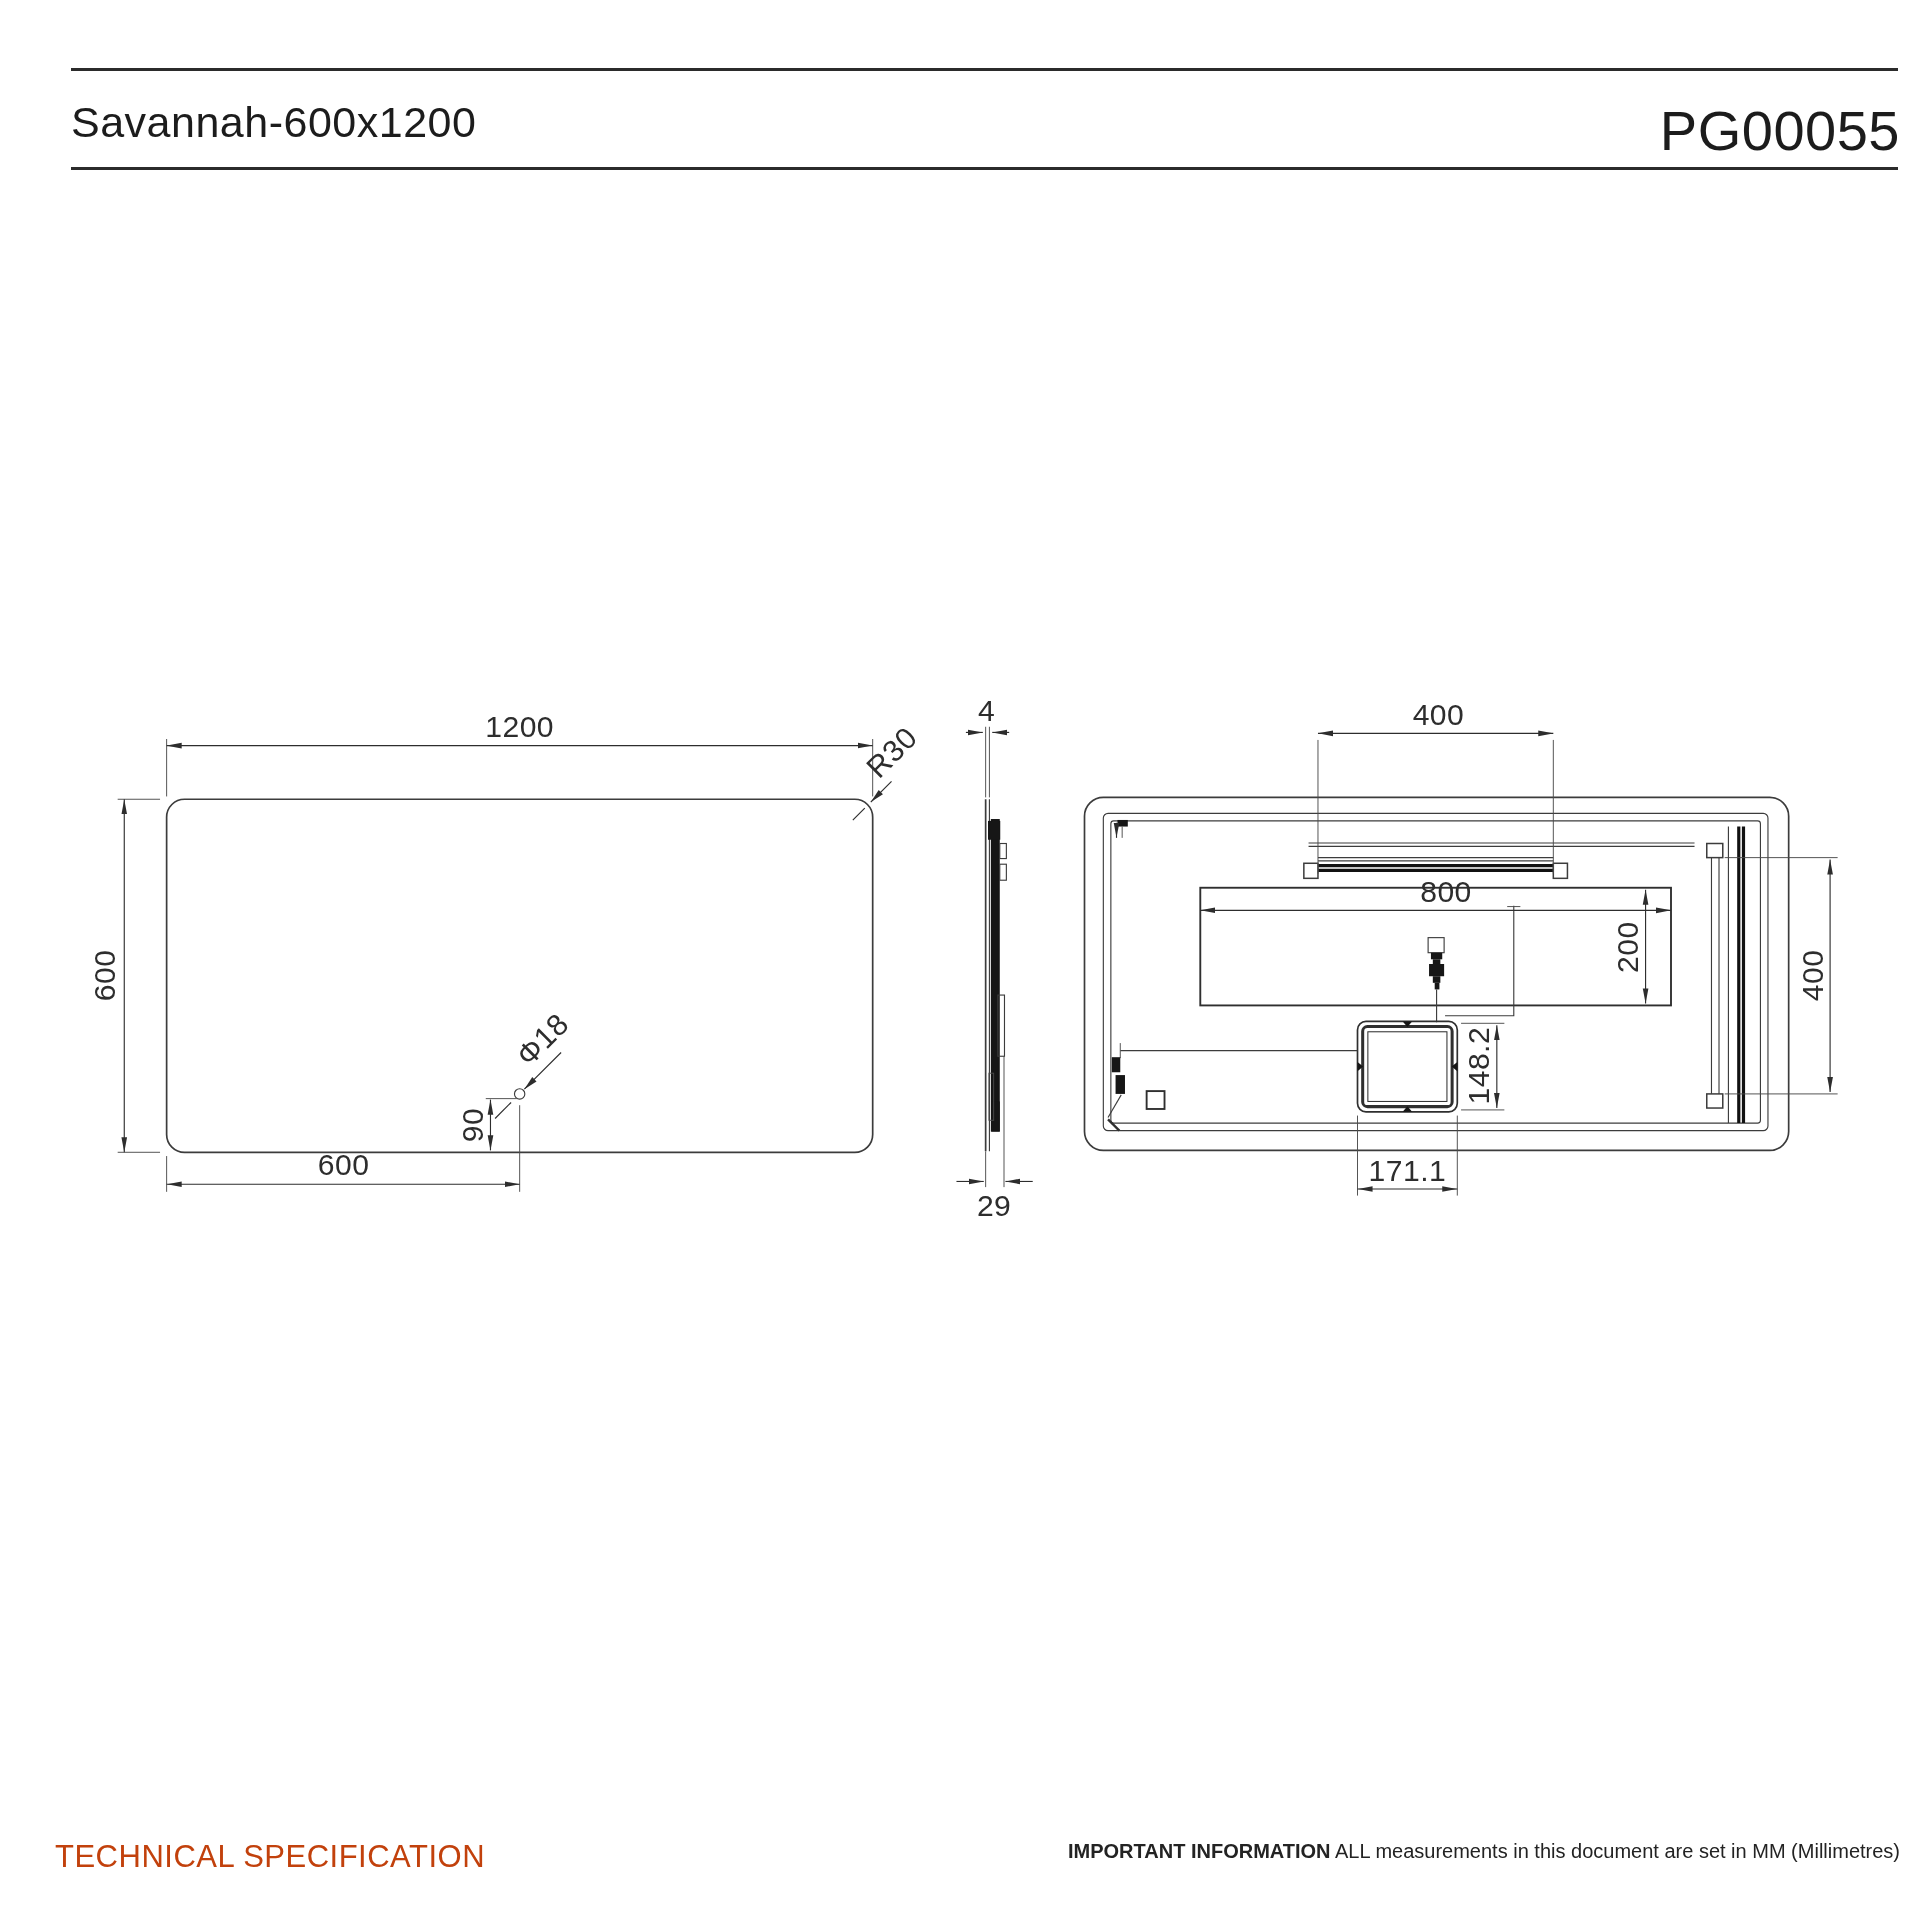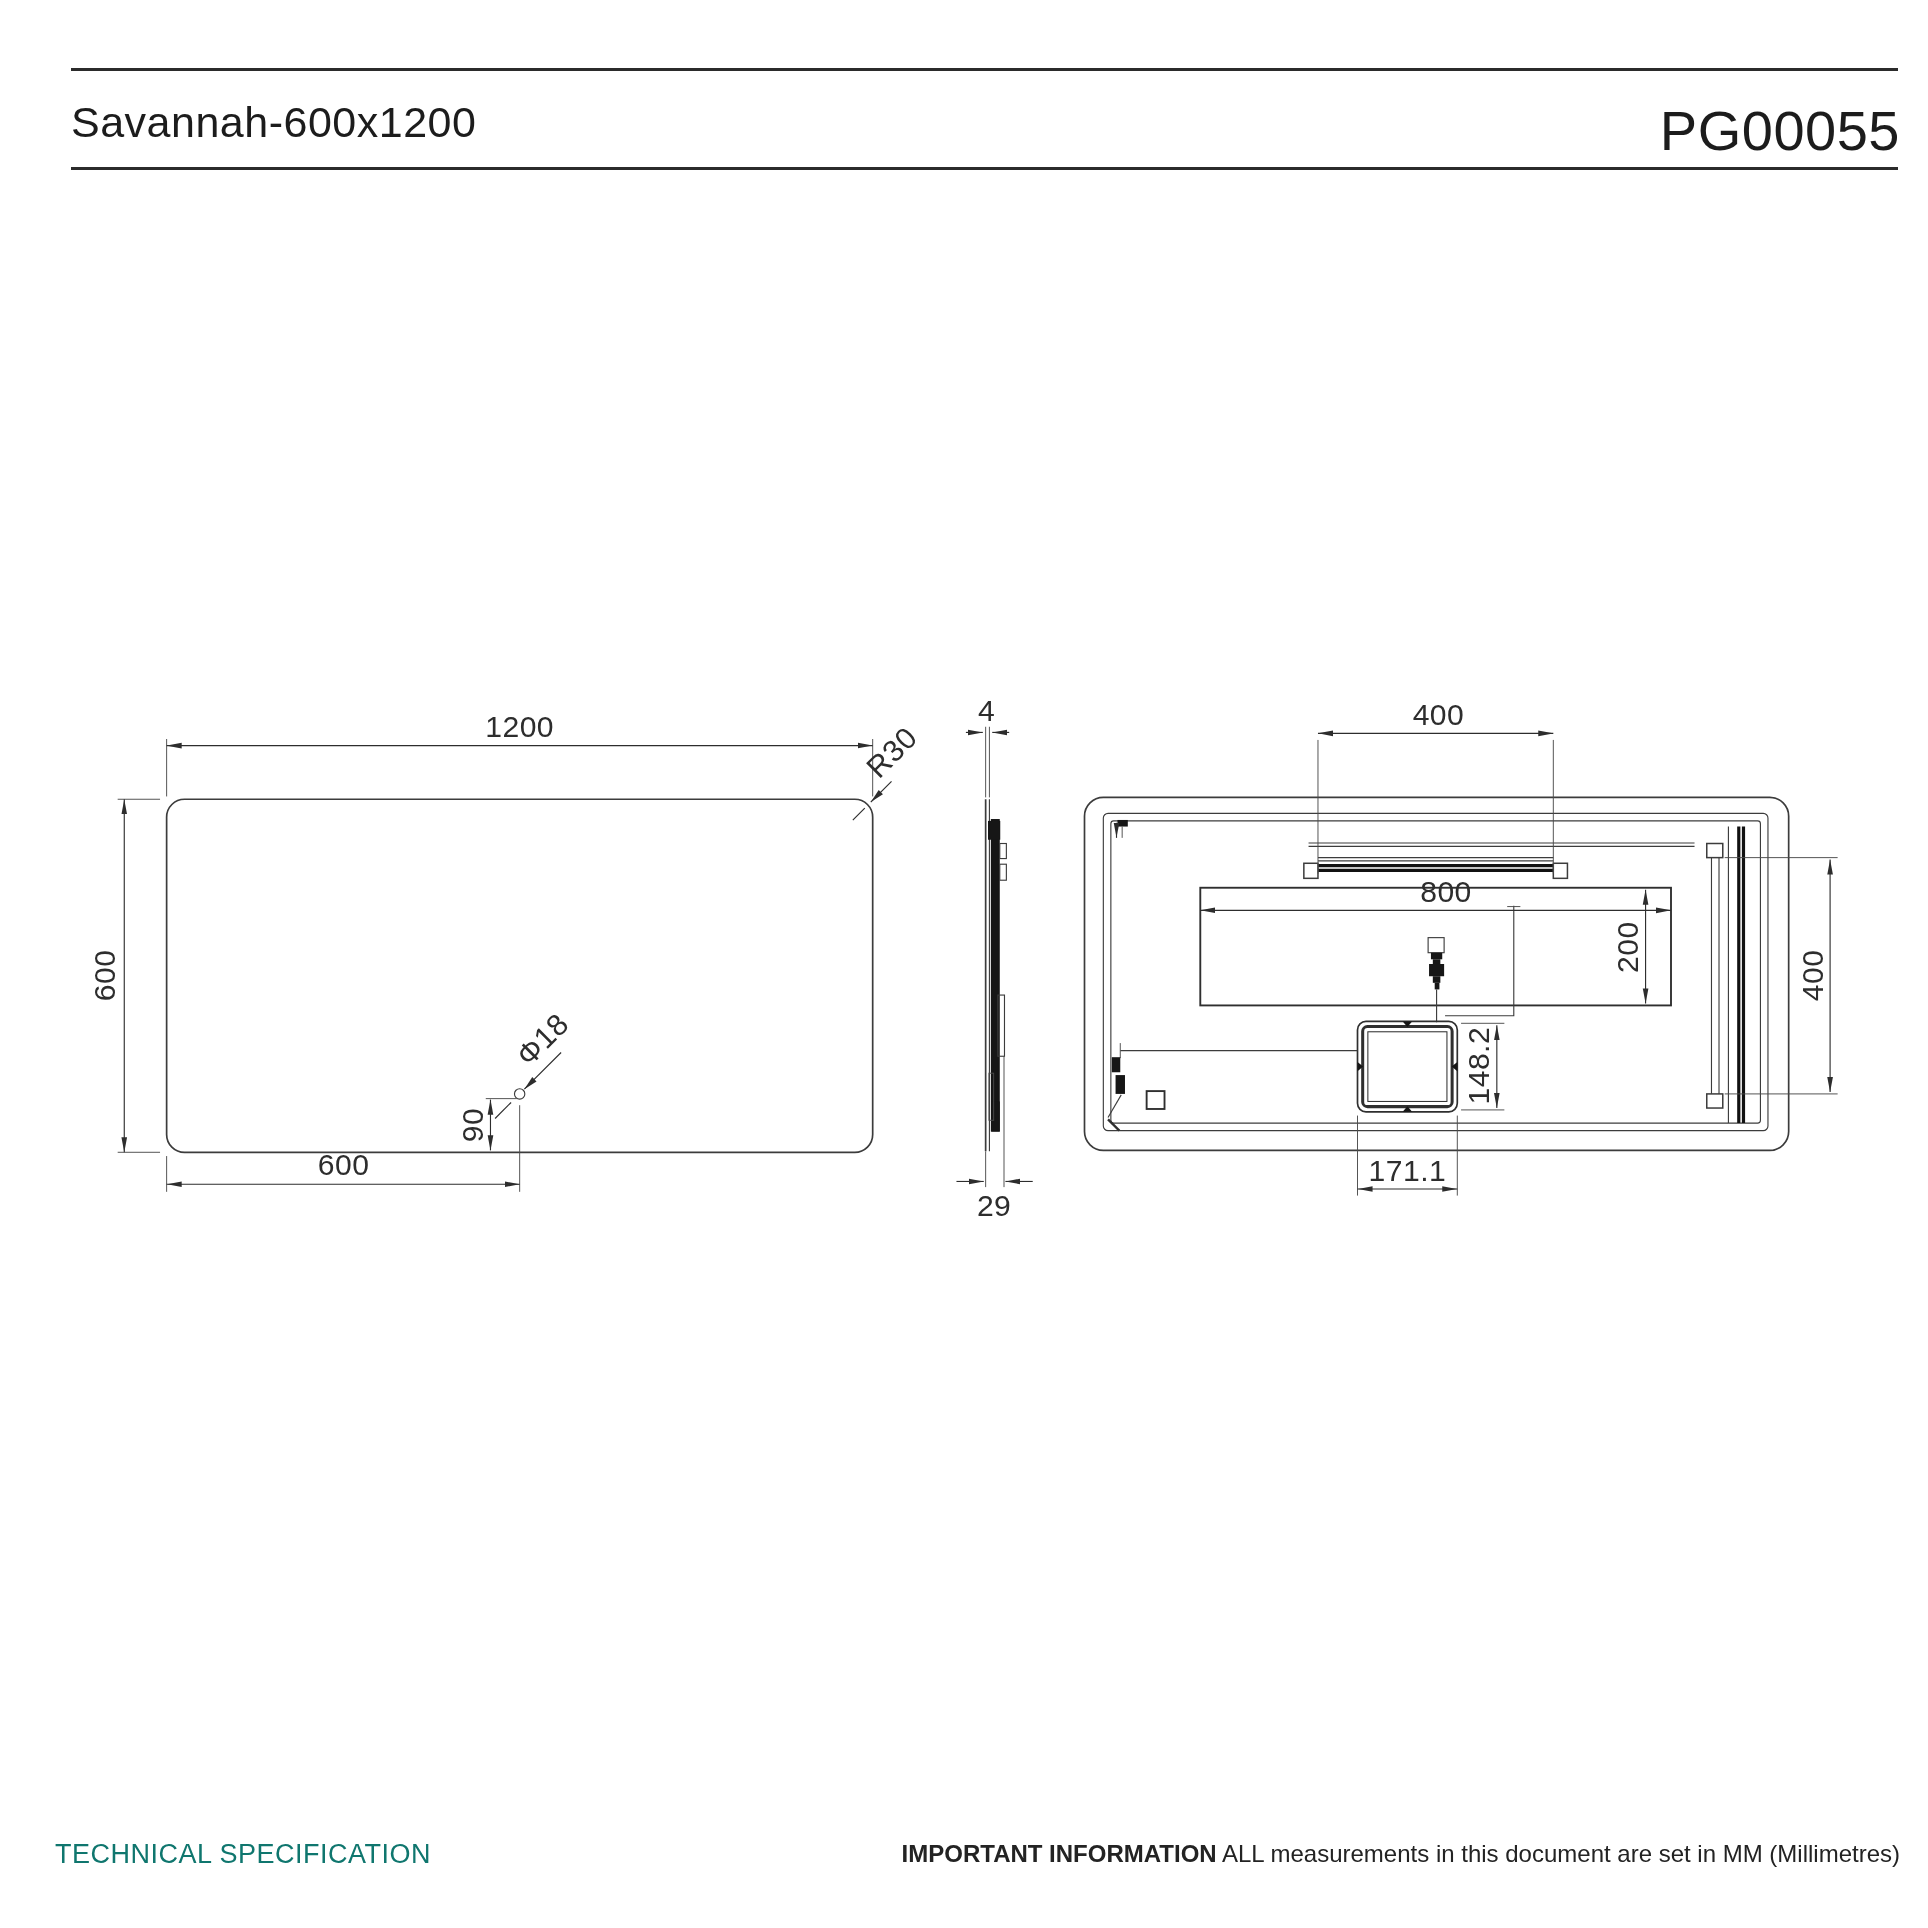--- a/index.html
+++ b/index.html
@@ -20,26 +20,26 @@
     font-size:43px;font-weight:500;letter-spacing:0.5px;color:#1c1c1c;
     white-space:nowrap;
   }
   .code{
     position:absolute;right:28px;top:98px;
     font-size:56px;font-weight:500;letter-spacing:0.5px;color:#1c1c1c;
     white-space:nowrap;text-align:right;
   }
   .footer-left{
     position:absolute;left:55px;top:1839px;
-    font-size:27px;font-weight:400;letter-spacing:0.5px;color:#0f766e;
+    font-size:31px;font-weight:400;letter-spacing:0.5px;color:#c2410c;
     white-space:nowrap;
   }
   .footer-right{
     position:absolute;right:28px;top:1840px;
-    font-size:24px;font-weight:400;color:#232323;
+    font-size:20px;font-weight:400;color:#232323;
     white-space:nowrap;text-align:right;
   }
   .footer-right .b{font-weight:700;}
   svg.drawing{position:absolute;left:0;top:0;}
   
   .ol{stroke:#3c3c3c;stroke-width:1.8;fill:none;}           
   .ol2{stroke:#3c3c3c;stroke-width:1.2;fill:none;}          
   .dl{stroke:#2d2d2d;stroke-width:1.2;fill:none;}           
   .xl{stroke:#4a4a4a;stroke-width:1px;fill:none;}           
   .blk{fill:#161616;stroke:none;}

